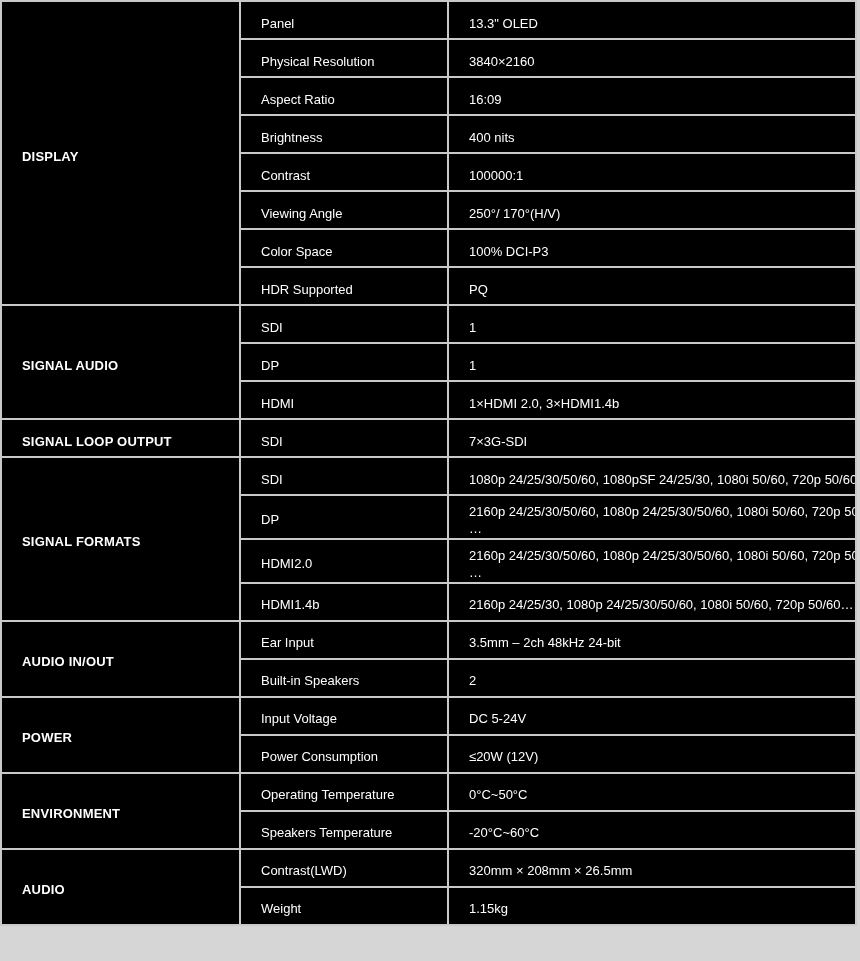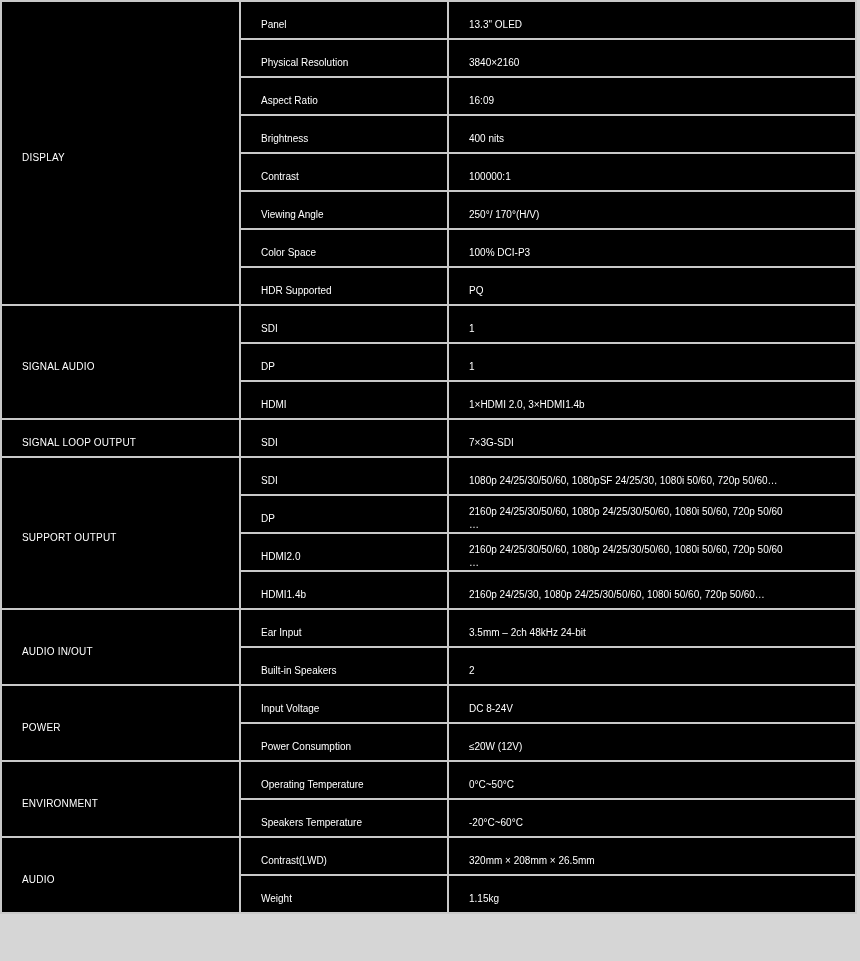--- a/index.html
+++ b/index.html
@@ -14,29 +14,29 @@
     border-collapse: collapse;
     table-layout: fixed;
     width: 855px;
     background: #000000;
   }
   table.spec-table td {
     border: 2px solid #c9c9c9;
     background: #000000;
     color: #ffffff;
     font-family: "Liberation Sans", sans-serif;
-    font-size: 10px;
+    font-size: 13px;
     line-height: 1.3;
     vertical-align: middle;
     padding: 8px 6px 0 20px;
     overflow: hidden;
   }
   table.spec-table tr { height: 38px; }
   td.cat {
-    font-weight: normal;
+    font-weight: bold;
     padding-left: 18px;
     letter-spacing: 0.2px;
   }
   td.val { white-space: pre; }
 </style>
 </head>
 <body>
 
 <table class="spec-table">
   <colgroup>
@@ -94,21 +94,21 @@
       <td class="val">1×HDMI 2.0, 3×HDMI1.4b</td>
     </tr>
 
     <tr>
       <td class="cat">SIGNAL LOOP OUTPUT</td>
       <td class="spec">SDI</td>
       <td class="val">7×3G-SDI</td>
     </tr>
 
     <tr>
-      <td class="cat" rowspan="4">SUPPORT OUTPUT</td>
+      <td class="cat" rowspan="4">SIGNAL FORMATS</td>
       <td class="spec">SDI</td>
       <td class="val">1080p 24/25/30/50/60, 1080pSF 24/25/30, 1080i 50/60, 720p 50/60…</td>
     </tr>
     <tr>
       <td class="spec">DP</td>
       <td class="val">2160p 24/25/30/50/60, 1080p 24/25/30/50/60, 1080i 50/60, 720p 50/60
 …</td>
     </tr>
     <tr>
       <td class="spec">HDMI2.0</td>
@@ -126,21 +126,21 @@
       <td class="val">3.5mm – 2ch 48kHz 24-bit</td>
     </tr>
     <tr>
       <td class="spec">Built-in Speakers</td>
       <td class="val">2</td>
     </tr>
 
     <tr>
       <td class="cat" rowspan="2">POWER</td>
       <td class="spec">Input Voltage</td>
-      <td class="val">DC 8-24V</td>
+      <td class="val">DC 5-24V</td>
     </tr>
     <tr>
       <td class="spec">Power Consumption</td>
       <td class="val">≤20W (12V)</td>
     </tr>
 
     <tr>
       <td class="cat" rowspan="2">ENVIRONMENT</td>
       <td class="spec">Operating Temperature</td>
       <td class="val">0°C~50°C</td>

